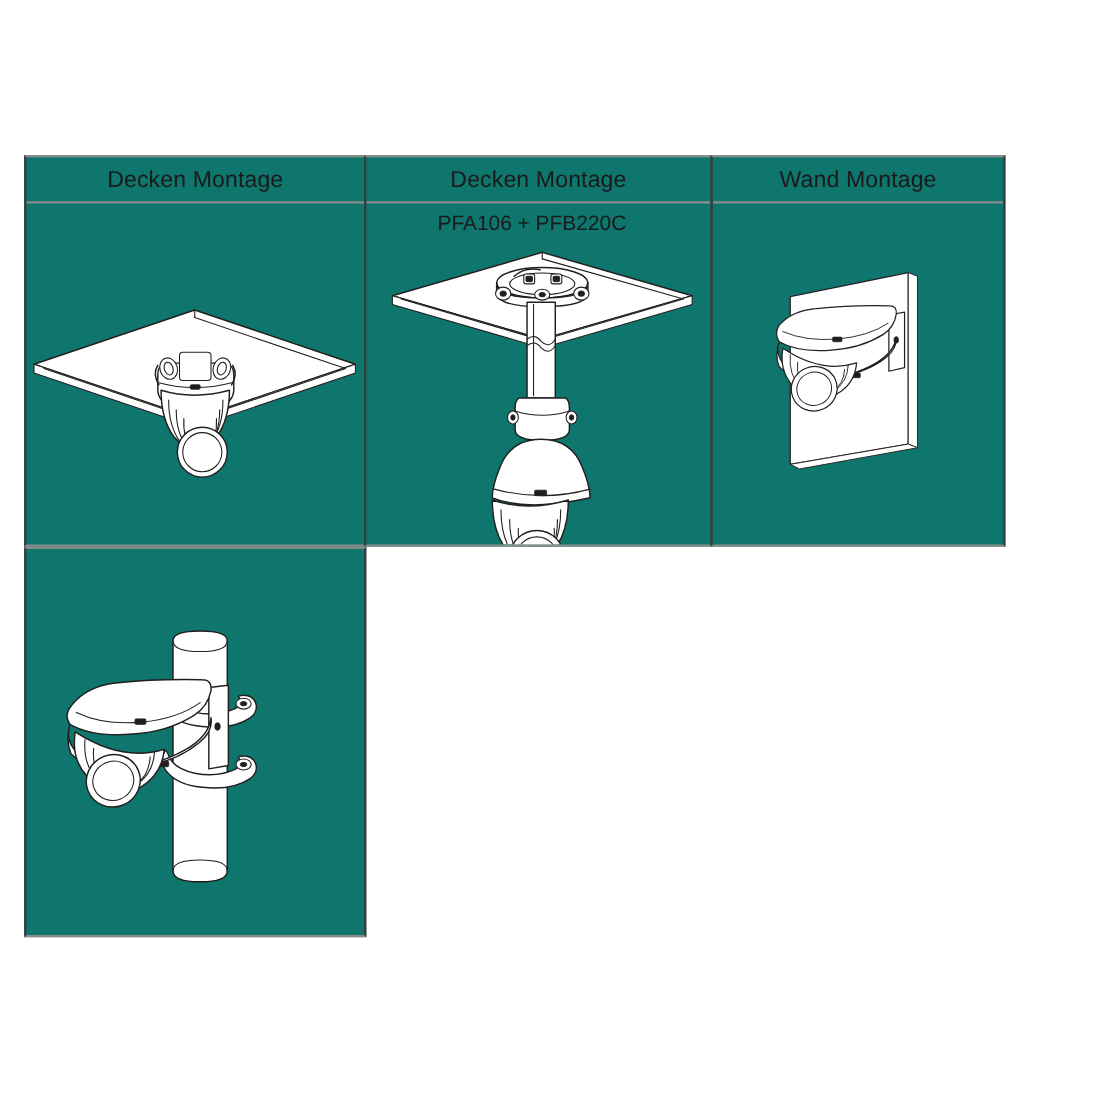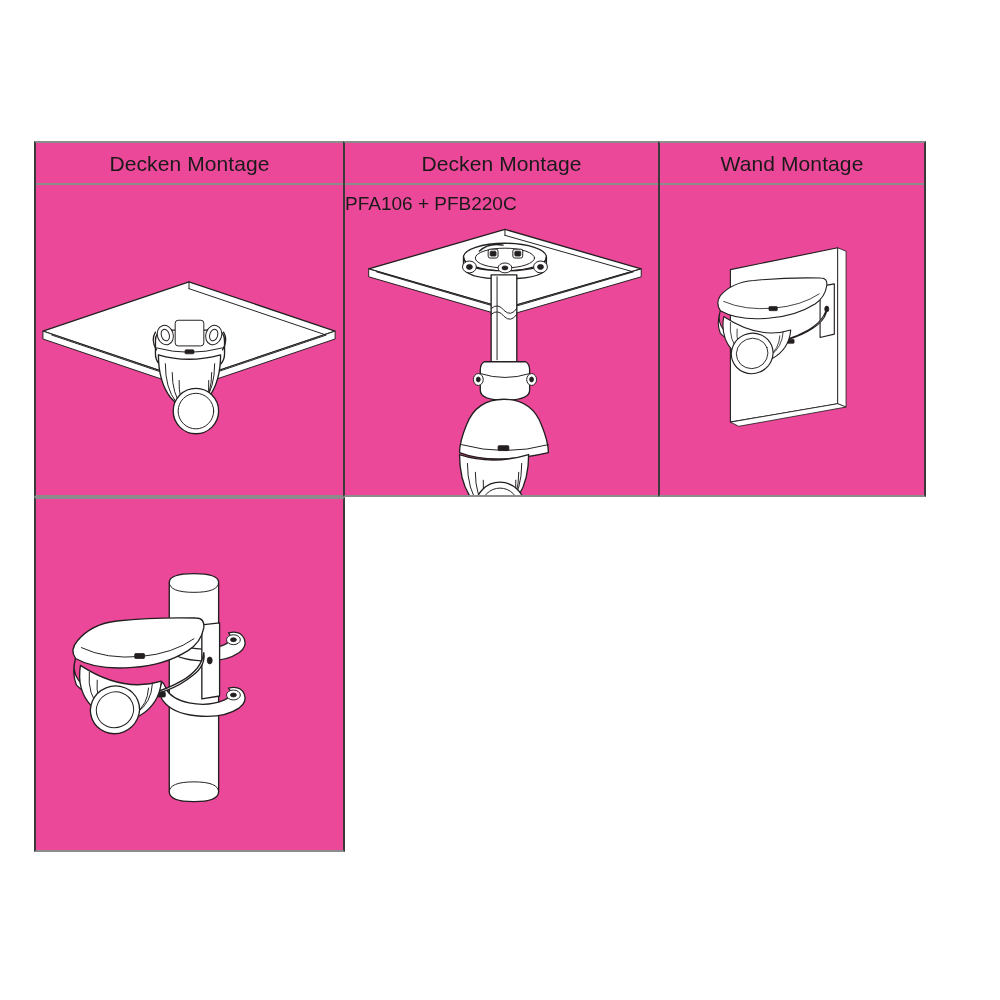--- a/index.html
+++ b/index.html
@@ -33,23 +33,22 @@
 
   .cell {
     position: absolute;
     top: 0;
     height: 100%;
     box-sizing: border-box;
     border-left: 2px solid #3a3a3a;
     border-right: 2px solid #3a3a3a;
     border-top: 2px solid #8c8c8c;
     border-bottom: 2px solid #8c8c8c;
-    background: #ec4899;
+    background: #0f766e;
     overflow: hidden;
-    margin-left: 12px;
   }
   
   #cell-ceiling-a { left: 0;     width: 311px; }
   #cell-ceiling-b { left: 309px; width: 317px; }
   #cell-wall      { left: 624px; width: 268px; }
   
   #cell-pole      { left: 0;     width: 311px; }
 
   .cell-header {
     position: absolute;
@@ -75,21 +74,21 @@
 
   .model-labels {
     position: absolute;
     top: 6px;
     font-size: 19px;
     color: #1a1a1a;
     line-height: 1.38;
     white-space: pre;
   }
   .model-labels.left   { left: 6px;  text-align: left; }
-  .model-labels.center { left: 0; right: 12px; text-align: left; }
+  .model-labels.center { left: 0; right: 12px; text-align: center; }
 
   .art {
     position: absolute;
     left: 0; top: 0;
     width: 100%;
     height: 100%;
   }
   .art svg { display: block; width: 100%; height: 100%; }
 
   svg .ln      { fill: none; stroke: #231f20; stroke-width: 1.35; stroke-linejoin: round; stroke-linecap: round; }

